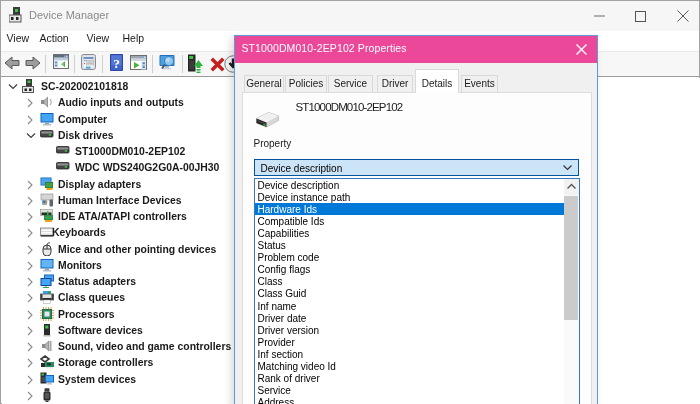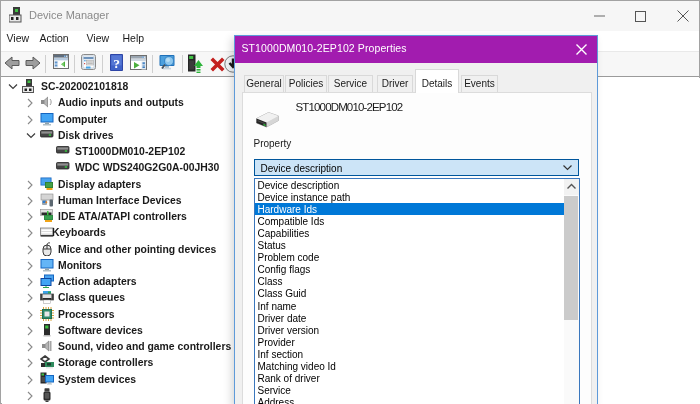--- a/index.html
+++ b/index.html
@@ -11,21 +11,21 @@
 #title-text { position:absolute; left:28px; top:8px; font-size:11px; color:#8a8a8a; }
 .capbtn { position:absolute; top:0; width:44px; height:30px; color:#9a9a9a; }
 #menubar { position:absolute; left:0; top:30px; width:100%; height:21px; background:#fff; font-size:10.5px; color:#1a1a1a; border-bottom:1px solid #e9e9e9; }
 .menu-item { position:absolute; top:1px; }
 #toolbar { position:absolute; left:0; top:51px; width:100%; height:25px; background:#f7f7f7; border-bottom:1px solid #9b9b9b; }
 .tsep { position:absolute; top:3px; width:1px; height:18px; background:#cfcfcf; }
 #tree { position:absolute; left:1px; top:77px; width:698px; height:326px; background:#fff; }
 .trow { position:absolute; left:0; width:100%; height:17px; font-size:10.4px; color:#1a1a1a; }
 .trow span.lbl { position:absolute; top:3px;font-weight:bold; }
 #dlg { position:absolute; left:233px; top:34px; width:364px; height:370px; background:#f0f0f0; border:1px solid #5e9ad9; box-shadow: -3px 3px 8px rgba(0,0,0,0.15); }
-#dlg-title { position:absolute; left:0; top:0; width:100%; height:27px; background:#a21caf; }
+#dlg-title { position:absolute; left:0; top:0; width:100%; height:27px; background:#ec4899; }
 #dlg-title-text { position:absolute; left:6.5px; top:6px; font-size:10.5px; color:#fff; letter-spacing:0.1px; }
 #dlg-close { position:absolute; right:0; top:0; width:40px; height:27px; }
 #tabs { position:absolute; left:0; top:27px; width:100%; height:29px; }
 .tab { position:absolute; top:12px; height:17px; background:#f0f0f0; border:1px solid #d9d9d9; border-bottom:none; font-size:10px; color:#1a1a1a; text-align:center; padding-top:2px; }
 .tab.active { top:5.5px; height:24px; background:#fff; z-index:5; padding-top:8.5px; }
 #page { position:absolute; left:7px; top:56px; width:350px; height:314px; background:#fdfdfd; border:1px solid #dcdcdc; border-bottom:none; }
 #prop-label { position:absolute; left:18.5px; top:101.5px; font-size:10px; color:#1a1a1a; }
 #combo { position:absolute; left:19px; top:123px; width:325px; height:17px; background:#cce4f7; border:1px solid #00569c; font-size:10px; color:#000; }
 #combo .val { position:absolute; left:5.5px; top:2.5px; }
 #ddl { position:absolute; left:19px; top:142px; width:326px; height:228px; background:#fff; border:1px solid #3a77bd; overflow:hidden; }
@@ -287,21 +287,21 @@
           <path d="M3 1 L7 5 L3 9" stroke="#8a8a8a" stroke-width="1.1" fill="none"></path>
         </svg>
         <svg class="abs" style="left:38px;top:1px" width="14" height="14" viewBox="0 0 14 14">
           <rect x="4" y="0.5" width="10" height="7" fill="#1565c0"></rect>
           <rect x="5" y="1.5" width="8" height="5" fill="#4aa3ef"></rect>
           <rect x="0.5" y="4" width="11" height="8" fill="#0d47a1"></rect>
           <rect x="1.5" y="5" width="9" height="6" fill="#42a5f5"></rect>
           <path d="M5.5 12 L6.5 12 L6.5 13.5 L5.5 13.5 Z" fill="#2ea44f"></path>
           <rect x="3" y="13" width="6" height="1.5" fill="#2ea44f"></rect>
         </svg>
-        <span class="lbl" style="left:56px">Action adapters</span>
+        <span class="lbl" style="left:56px">Status adapters</span>
       </div>
       <div class="trow" style="top:211.38000000000002px">
         <svg class="abs" style="left:23px;top:4px" width="10" height="10" viewBox="0 0 10 10">
           <path d="M3 1 L7 5 L3 9" stroke="#8a8a8a" stroke-width="1.1" fill="none"></path>
         </svg>
         <svg class="abs" style="left:38px;top:1px" width="14" height="14" viewBox="0 0 14 14">
           <rect x="3" y="1" width="8" height="3" fill="#3aa3e8"></rect>
           <rect x="8" y="1.5" width="3" height="2" fill="#2ea44f"></rect>
           <rect x="0.5" y="4" width="13" height="6" fill="#e3e3e3" stroke="#5a5a5a" stroke-width="0.8"></rect>
           <rect x="0.5" y="4" width="2" height="6" fill="#3c3c3c"></rect>

